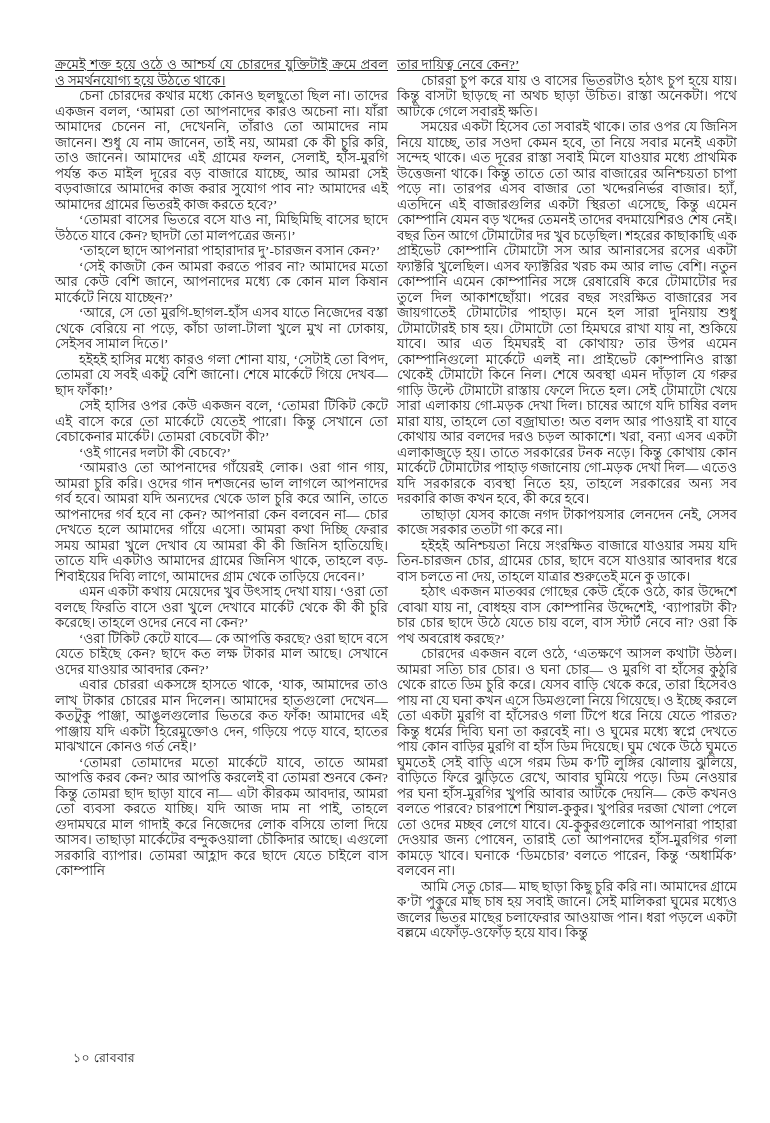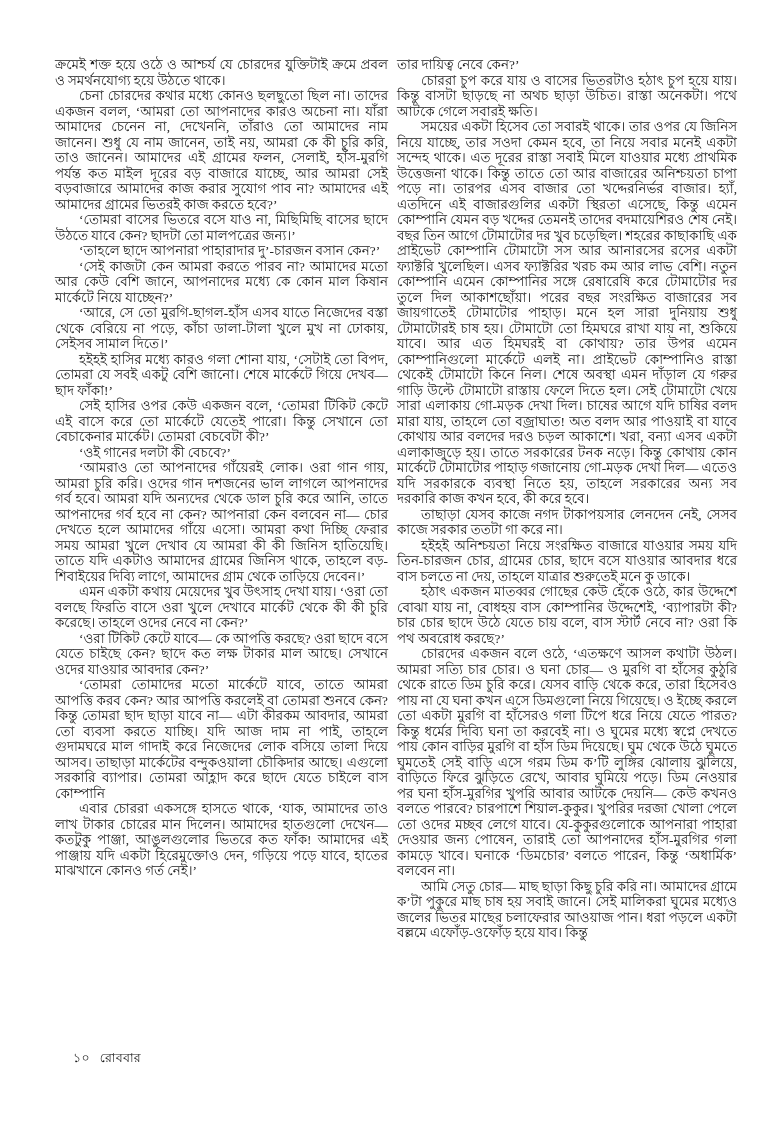--- a/index.html
+++ b/index.html
@@ -24,51 +24,51 @@
   }
   .col {
     width: 333px;
     font-size: 13.4px;
     line-height: 15.5px;
     text-align: justify;
     word-spacing: -0.2px;
   }
   .col-right { width: 340px; }
   .col p { margin: 0; text-indent: 24px; }
-  .col p.cont { text-indent: 0; }
+  .col p.cont { text-indent: 0; text-decoration: underline; }
   .footer {
     position: absolute;
     left: 73px; top: 1049px;
     font-size: 12.5px;
     color: #1a1a1a;
     letter-spacing: 0.3px;
   }
-  .footer .pub { margin-left: 10px; }
+  .footer .pub { margin-left: 4px; }
 </style>
 </head>
 <body>
 
 <div class="page">
   <div class="columns">
 
     <div class="col">
       <p class="cont">ক্রমেই শক্ত হয়ে ওঠে ও আশ্চর্য যে চোরদের যুক্তিটাই ক্রমে প্রবল ও সমর্থনযোগ্য হয়ে উঠতে থাকে।</p>
       <p>চেনা চোরদের কথার মধ্যে কোনও ছলছুতো ছিল না। তাদের একজন বলল, ‘আমরা তো আপনাদের কারও অচেনা না। যাঁরা আমাদের চেনেন না, দেখেননি, তাঁরাও তো আমাদের নাম জানেন। শুধু যে নাম জানেন, তাই নয়, আমরা কে কী চুরি করি, তাও জানেন। আমাদের এই গ্রামের ফলন, সেলাই, হাঁস-মুরগি পর্যন্ত কত মাইল দূরের বড় বাজারে যাচ্ছে, আর আমরা সেই বড়বাজারে আমাদের কাজ করার সুযোগ পাব না? আমাদের এই আমাদের গ্রামের ভিতরই কাজ করতে হবে?’</p>
       <p>‘তোমরা বাসের ভিতরে বসে যাও না, মিছিমিছি বাসের ছাদে উঠতে যাবে কেন? ছাদটা তো মালপত্রের জন্য।’</p>
       <p>‘তাহলে ছাদে আপনারা পাহারাদার দু’-চারজন বসান কেন?’</p>
       <p>‘সেই কাজটা কেন আমরা করতে পারব না? আমাদের মতো আর কেউ বেশি জানে, আপনাদের মধ্যে কে কোন মাল কিষান মার্কেটে নিয়ে যাচ্ছেন?’</p>
       <p>‘আরে, সে তো মুরগি-ছাগল-হাঁস এসব যাতে নিজেদের বস্তা থেকে বেরিয়ে না পড়ে, কাঁচা ডালা-টালা খুলে মুখ না ঢোকায়, সেইসব সামাল দিতে।’</p>
       <p>হইহই হাসির মধ্যে কারও গলা শোনা যায়, ‘সেটাই তো বিপদ, তোমরা যে সবই একটু বেশি জানো। শেষে মার্কেটে গিয়ে দেখব— ছাদ ফাঁকা!’</p>
       <p>সেই হাসির ওপর কেউ একজন বলে, ‘তোমরা টিকিট কেটে এই বাসে করে তো মার্কেটে যেতেই পারো। কিন্তু সেখানে তো বেচাকেনার মার্কেট। তোমরা বেচবেটা কী?’</p>
       <p>‘ওই গানের দলটা কী বেচবে?’</p>
       <p>‘আমরাও তো আপনাদের গাঁয়েরই লোক। ওরা গান গায়, আমরা চুরি করি। ওদের গান দশজনের ভাল লাগলে আপনাদের গর্ব হবে। আমরা যদি অন্যদের থেকে ডাল চুরি করে আনি, তাতে আপনাদের গর্ব হবে না কেন? আপনারা কেন বলবেন না— চোর দেখতে হলে আমাদের গাঁয়ে এসো। আমরা কথা দিচ্ছি ফেরার সময় আমরা খুলে দেখাব যে আমরা কী কী জিনিস হাতিয়েছি। তাতে যদি একটাও আমাদের গ্রামের জিনিস থাকে, তাহলে বড়-শিবাইয়ের দিব্যি লাগে, আমাদের গ্রাম থেকে তাড়িয়ে দেবেন।’</p>
       <p>এমন একটা কথায় মেয়েদের খুব উৎসাহ দেখা যায়। ‘ওরা তো বলছে ফিরতি বাসে ওরা খুলে দেখাবে মার্কেট থেকে কী কী চুরি করেছে। তাহলে ওদের নেবে না কেন?’</p>
       <p>‘ওরা টিকিট কেটে যাবে— কে আপত্তি করছে? ওরা ছাদে বসে যেতে চাইছে কেন? ছাদে কত লক্ষ টাকার মাল আছে। সেখানে ওদের যাওয়ার আবদার কেন?’</p>
+      <p>এবার চোররা একসঙ্গে হাসতে থাকে, ‘যাক, আমাদের তাও লাখ টাকার চোরের মান দিলেন। আমাদের হাতগুলো দেখেন— কতটুকু পাঞ্জা, আঙুলগুলোর ভিতরে কত ফাঁক! আমাদের এই পাঞ্জায় যদি একটা হিরেমুক্তোও দেন, গড়িয়ে পড়ে যাবে, হাতের মাঝখানে কোনও গর্ত নেই।’</p>
       <p>‘তোমরা তোমাদের মতো মার্কেটে যাবে, তাতে আমরা আপত্তি করব কেন? আর আপত্তি করলেই বা তোমরা শুনবে কেন? কিন্তু তোমরা ছাদ ছাড়া যাবে না— এটা কীরকম আবদার, আমরা তো ব্যবসা করতে যাচ্ছি। যদি আজ দাম না পাই, তাহলে গুদামঘরে মাল গাদাই করে নিজেদের লোক বসিয়ে তালা দিয়ে আসব। তাছাড়া মার্কেটের বন্দুকওয়ালা চৌকিদার আছে। এগুলো সরকারি ব্যাপার। তোমরা আহ্লাদ করে ছাদে যেতে চাইলে বাস কোম্পানি</p>
-      <p>এবার চোররা একসঙ্গে হাসতে থাকে, ‘যাক, আমাদের তাও লাখ টাকার চোরের মান দিলেন। আমাদের হাতগুলো দেখেন— কতটুকু পাঞ্জা, আঙুলগুলোর ভিতরে কত ফাঁক! আমাদের এই পাঞ্জায় যদি একটা হিরেমুক্তোও দেন, গড়িয়ে পড়ে যাবে, হাতের মাঝখানে কোনও গর্ত নেই।’</p>
     </div>
 
     <div class="col col-right">
       <p class="cont">তার দায়িত্ব নেবে কেন?’</p>
       <p>চোররা চুপ করে যায় ও বাসের ভিতরটাও হঠাৎ চুপ হয়ে যায়। কিন্তু বাসটা ছাড়ছে না অথচ ছাড়া উচিত। রাস্তা অনেকটা। পথে আটকে গেলে সবারই ক্ষতি।</p>
       <p>সময়ের একটা হিসেব তো সবারই থাকে। তার ওপর যে জিনিস নিয়ে যাচ্ছে, তার সওদা কেমন হবে, তা নিয়ে সবার মনেই একটা সন্দেহ থাকে। এত দূরের রাস্তা সবাই মিলে যাওয়ার মধ্যে প্রাথমিক উত্তেজনা থাকে। কিন্তু তাতে তো আর বাজারের অনিশ্চয়তা চাপা পড়ে না। তারপর এসব বাজার তো খদ্দেরনির্ভর বাজার। হ্যাঁ, এতদিনে এই বাজারগুলির একটা স্থিরতা এসেছে, কিন্তু এমেন কোম্পানি যেমন বড় খদ্দের তেমনই তাদের বদমায়েশিরও শেষ নেই। বছর তিন আগে টোমাটোর দর খুব চড়েছিল। শহরের কাছাকাছি এক প্রাইভেট কোম্পানি টোমাটো সস আর আনারসের রসের একটা ফ্যাক্টরি খুলেছিল। এসব ফ্যাক্টরির খরচ কম আর লাভ বেশি। নতুন কোম্পানি এমেন কোম্পানির সঙ্গে রেষারেষি করে টোমাটোর দর তুলে দিল আকাশছোঁয়া। পরের বছর সংরক্ষিত বাজারের সব জায়গাতেই টোমাটোর পাহাড়। মনে হল সারা দুনিয়ায় শুধু টোমাটোরই চাষ হয়। টোমাটো তো হিমঘরে রাখা যায় না, শুকিয়ে যাবে। আর এত হিমঘরই বা কোথায়? তার উপর এমেন কোম্পানিগুলো মার্কেটে এলই না। প্রাইভেট কোম্পানিও রাস্তা থেকেই টোমাটো কিনে নিল। শেষে অবস্থা এমন দাঁড়াল যে গরুর গাড়ি উল্টে টোমাটো রাস্তায় ফেলে দিতে হল। সেই টোমাটো খেয়ে সারা এলাকায় গো-মড়ক দেখা দিল। চাষের আগে যদি চাষির বলদ মারা যায়, তাহলে তো বজ্রাঘাত! অত বলদ আর পাওয়াই বা যাবে কোথায় আর বলদের দরও চড়ল আকাশে। খরা, বন্যা এসব একটা এলাকাজুড়ে হয়। তাতে সরকারের টনক নড়ে। কিন্তু কোথায় কোন মার্কেটে টোমাটোর পাহাড় গজানোয় গো-মড়ক দেখা দিল— এতেও যদি সরকারকে ব্যবস্থা নিতে হয়, তাহলে সরকারের অন্য সব দরকারি কাজ কখন হবে, কী করে হবে।</p>
       <p>তাছাড়া যেসব কাজে নগদ টাকাপয়সার লেনদেন নেই, সেসব কাজে সরকার ততটা গা করে না।</p>
       <p>হইহই অনিশ্চয়তা নিয়ে সংরক্ষিত বাজারে যাওয়ার সময় যদি তিন-চারজন চোর, গ্রামের চোর, ছাদে বসে যাওয়ার আবদার ধরে বাস চলতে না দেয়, তাহলে যাত্রার শুরুতেই মনে কু ডাকে।</p>
       <p>হঠাৎ একজন মাতব্বর গোছের কেউ হেঁকে ওঠে, কার উদ্দেশে বোঝা যায় না, বোধহয় বাস কোম্পানির উদ্দেশেই, ‘ব্যাপারটা কী? চার চোর ছাদে উঠে যেতে চায় বলে, বাস স্টার্ট নেবে না? ওরা কি পথ অবরোধ করছে?’</p>
       <p>চোরদের একজন বলে ওঠে, ‘এতক্ষণে আসল কথাটা উঠল। আমরা সত্যি চার চোর। ও ঘনা চোর— ও মুরগি বা হাঁসের কুঠুরি থেকে রাতে ডিম চুরি করে। যেসব বাড়ি থেকে করে, তারা হিসেবও পায় না যে ঘনা কখন এসে ডিমগুলো নিয়ে গিয়েছে। ও ইচ্ছে করলে তো একটা মুরগি বা হাঁসেরও গলা টিপে ধরে নিয়ে যেতে পারত? কিন্তু ধর্মের দিব্যি ঘনা তা করবেই না। ও ঘুমের মধ্যে স্বপ্নে দেখতে পায় কোন বাড়ির মুরগি বা হাঁস ডিম দিয়েছে। ঘুম থেকে উঠে ঘুমতে ঘুমতেই সেই বাড়ি এসে গরম ডিম ক’টি লুঙ্গির ঝোলায় ঝুলিয়ে, বাড়িতে ফিরে ঝুড়িতে রেখে, আবার ঘুমিয়ে পড়ে। ডিম নেওয়ার পর ঘনা হাঁস-মুরগির খুপরি আবার আটকে দেয়নি— কেউ কখনও বলতে পারবে? চারপাশে শিয়াল-কুকুর। খুপরির দরজা খোলা পেলে তো ওদের মচ্ছব লেগে যাবে। যে-কুকুরগুলোকে আপনারা পাহারা দেওয়ার জন্য পোষেন, তারাই তো আপনাদের হাঁস-মুরগির গলা কামড়ে খাবে। ঘনাকে ‘ডিমচোর’ বলতে পারেন, কিন্তু ‘অধার্মিক’ বলবেন না।</p>

